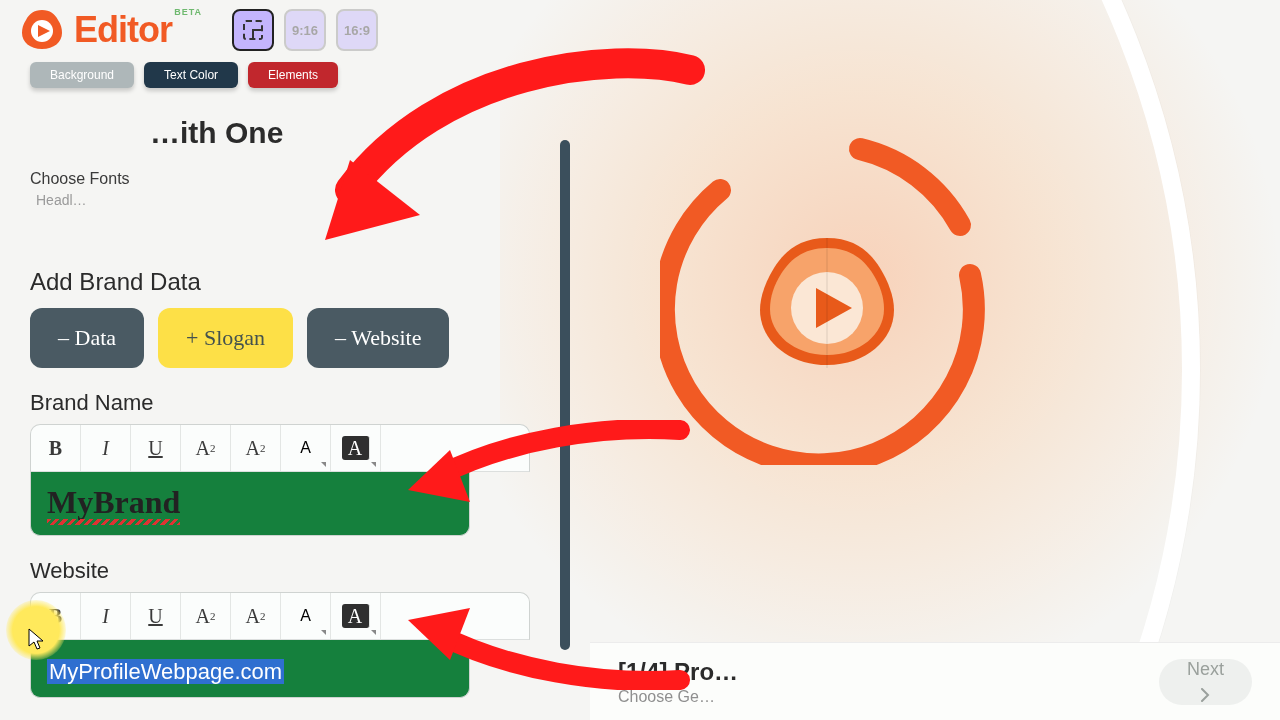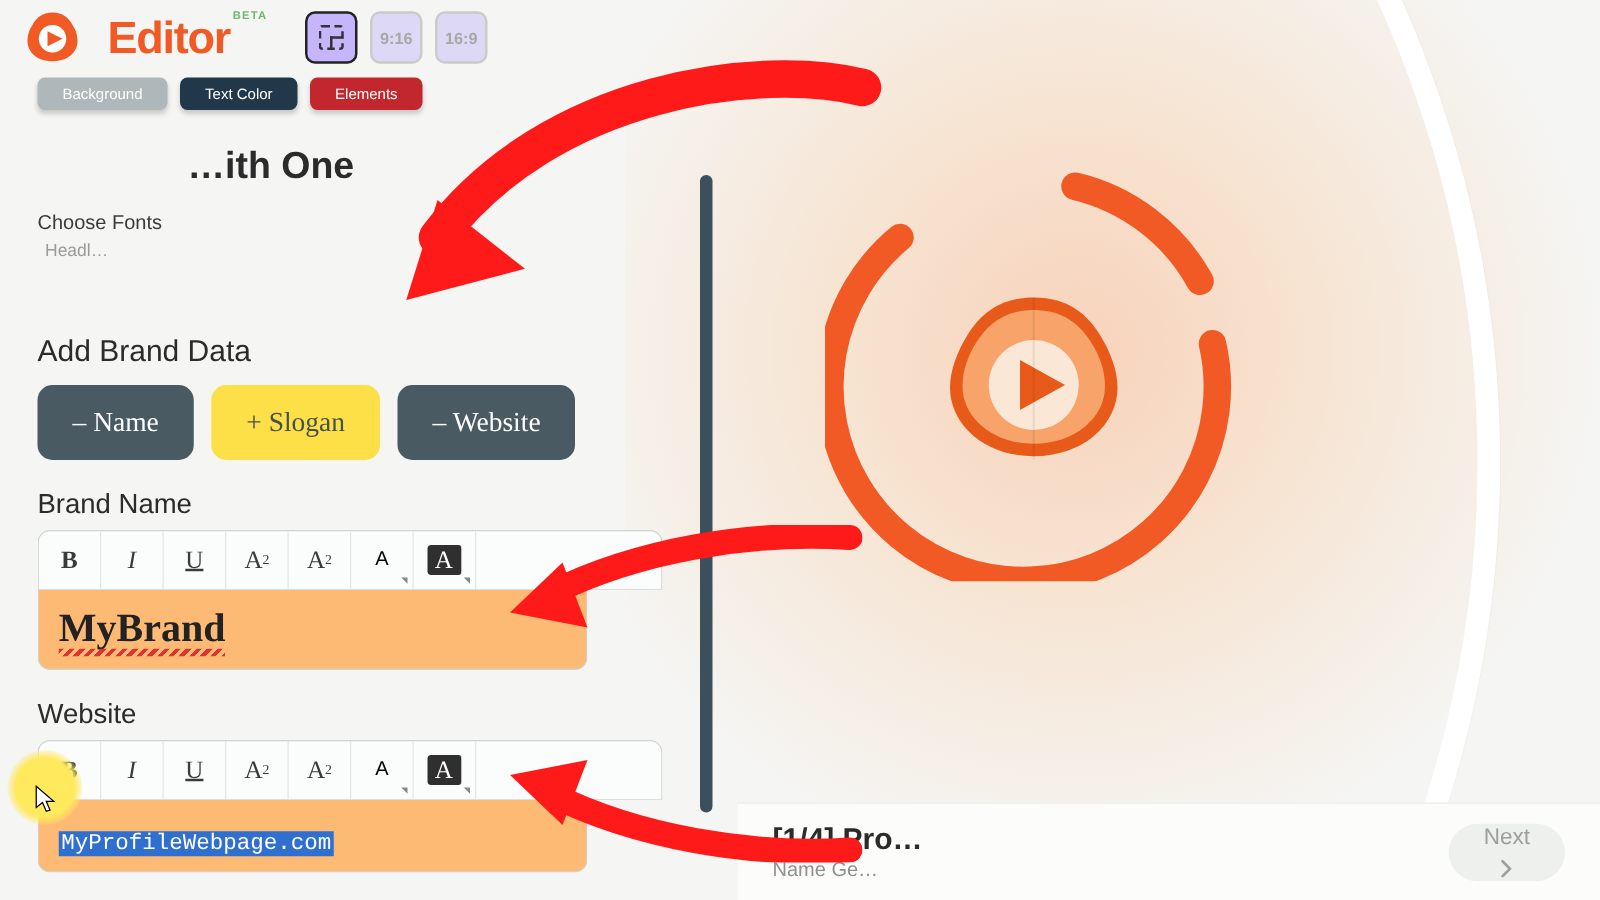--- a/index.html
+++ b/index.html
@@ -16,21 +16,21 @@
     position: absolute; left: 660px; top: 135px; width: 330px; height: 330px; pointer-events:none;
   }
   .lion-logo-big {
     position: absolute; left: 752px; top: 230px; width: 150px; height: 150px; pointer-events:none;
   }
 
   
   .editor-top {
     position: absolute; left: 20px; top: 8px; display: flex; align-items: center; gap: 60px;
   }
-  .app-logo { display:flex; align-items:center; gap:22px; }
+  .app-logo { display:flex; align-items:center; gap:10px; }
   .app-logo-text {
     font-size: 36px; font-weight: 800; color: #f15a24; letter-spacing: -1px;
     position: relative;
   }
   .beta-badge {
     font-size: 9px; font-weight: 700; color: #6fb96f; position:absolute; top:-2px; right:-30px; letter-spacing:1px;
   }
   .aspect-row { display:flex; gap:10px; }
   .aspect-btn {
     width: 42px; height: 42px; border: 2px solid #999; border-radius: 8px; background:#c4b5fd;
@@ -98,29 +98,29 @@
   .rt-btn.bold{font-weight:700;}
   .rt-btn.ital{font-style:italic;}
   .rt-btn.under{text-decoration:underline;}
   .rt-btn .sub{font-size:11px;vertical-align:sub;}
   .rt-btn.inv{background:#2f2f2f;color:#fff;border-radius:3px;width:28px;height:24px;margin:auto;}
   .rt-box{display:flex;align-items:center;justify-content:center;width:50px;border-right:1px solid #e3e6e4;position:relative;}
   .rt-box .corner{position:absolute;right:4px;bottom:4px;width:0;height:0;border-left:5px solid transparent;border-top:5px solid #888;}
 
   .rt-input {
     width:440px; min-height:64px; border:1px solid #cfd3d1; border-top:none;
-    border-radius:0 0 10px 10px; background:#fdba74; padding:12px 16px;
+    border-radius:0 0 10px 10px; background:#15803d; padding:12px 16px;
     font-size:32px;
   }
   .brand-value{font-family:"Segoe Script","Comic Sans MS",cursive;font-weight:600;color:#222;position:relative;display:inline-block;}
   .wavy-under{position:absolute;left:0;right:0;bottom:-4px;height:6px;
     background:repeating-linear-gradient(135deg,#d33 0 3px,transparent 3px 6px);}
   .website-input{min-height:54px;padding:10px 16px;}
   .sel-text {
-    font-family:Liberation Mono, monospace;font-size:18px;color:#fff;
+    font-family:Liberation Sans, sans-serif;font-size:22px;color:#fff;
     background:#2f6fd0;padding:0 2px;
   }
 
   
   .cursor-spot {
     position:absolute; left:6px; top:600px; width:60px; height:60px; border-radius:50%;
     background:radial-gradient(circle,#ffe95c 0%,#ffe95c 55%,rgba(255,233,92,0) 75%);
     pointer-events:none;
   }
   .cursor-arrow{position:absolute;left:28px;top:628px;pointer-events:none;}
@@ -205,21 +205,21 @@
 <div class="vline"></div>
 
 <div class="panel">
   <div class="panel-inner">
     <div class="heading-frag">…ith One</div>
     <div class="label-small">Choose Fonts</div>
     <div class="label-tiny">Headl…</div>
 
     <div class="section-title">Add Brand Data</div>
     <div class="btn-row">
-      <div class="big-btn btn-dark">– Name</div>
+      <div class="big-btn btn-dark">– Data</div>
       <div class="big-btn btn-light">+ Slogan</div>
       <div class="big-btn btn-dark">– Website</div>
     </div>
 
     <div class="field-label">Brand Name</div>
     <div class="rt-toolbar">
       <div class="rt-btn bold">B</div>
       <div class="rt-btn ital">I</div>
       <div class="rt-btn under">U</div>
       <div class="rt-btn">
@@ -276,21 +276,21 @@
 <div class="cursor-spot"></div>
 <svg class="cursor-arrow" width="20" height="24" viewBox="0 0 20 24">
   <path fill="#fff" stroke="#000" stroke-width="1" d="M1 1 L1 18 L6 14 L9 21 L12 20 L9 13 L15 13 Z"></path>
 </svg>
 
 <div class="bottom-bar">
   <div>
     <div class="bb-title">
       <span>[</span><b>1</b><span>/</span><span>4</span><span>] Pro…</span>
     </div>
-    <div class="bb-sub">Name Ge…</div>
+    <div class="bb-sub">Choose Ge…</div>
   </div>
   <div class="next-btn">
     <span>Next</span>
     <svg width="10" height="14" viewBox="0 0 10 14">
         <path d="M2 1 L8 7 L2 13" stroke="#9aa09c" stroke-width="2" fill="none" stroke-linecap="round"></path>
       </svg>
   </div>
 </div>
 
 <svg class="anno" style="left:290px;top:40px" width="420" height="220" viewBox="0 0 420 220">

